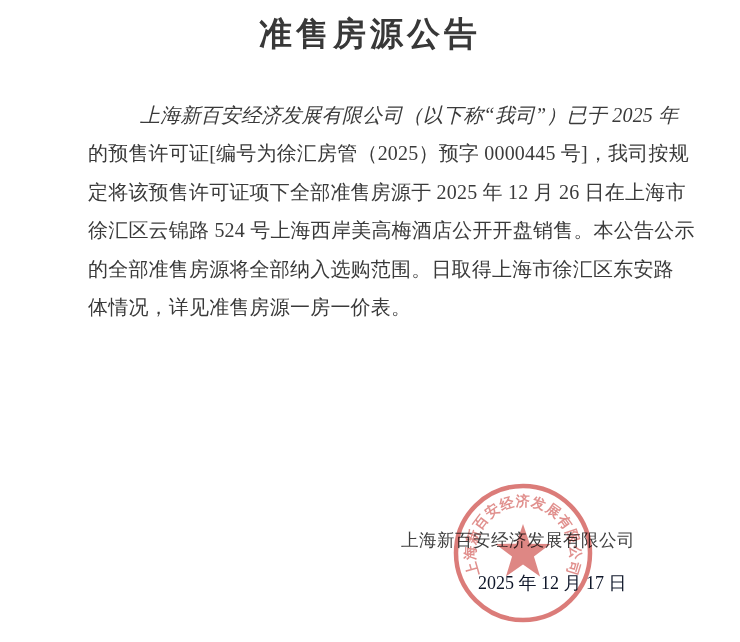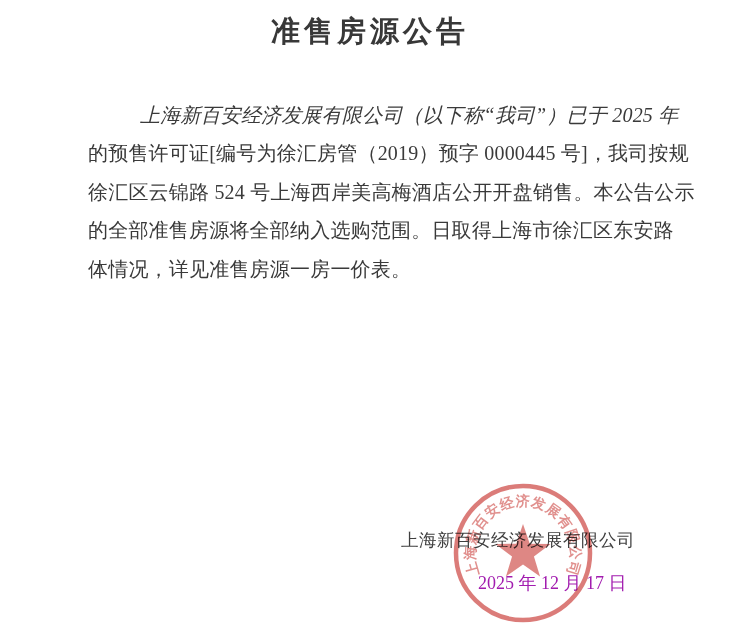--- a/index.html
+++ b/index.html
@@ -16,21 +16,21 @@
     font-family: "Liberation Serif", "DejaVu Serif", serif;
     color: var(--color-text, #3a3a3a);
   }
   .title {
     position: absolute;
     top: 12px;
     left: 0;
     width: 740px;
     margin: 0;
     text-align: center;
-    font-size: 29px;
+    font-size: 33px;
     font-weight: 600;
     letter-spacing: 4px;
     color: #383838;
   }
   .body-text {
     position: absolute;
     top: 96px;
     left: 88px;
     width: 564px;
     font-size: 20px;
@@ -58,21 +58,21 @@
     font-size: 17.5px;
     letter-spacing: 0.5px;
     color: #3f3f3f;
     white-space: nowrap;
   }
   .sig-date {
     position: absolute;
     top: 571px;
     left: 478px;
     font-size: 18px;
-    color: #a21caf;
+    color: #0f172a;
     white-space: nowrap;
   }
   .seal {
     position: absolute;
     left: 443px;
     top: 468px;
     mix-blend-mode: multiply;
     opacity: 0.88;
   }
   .seal-ring {
@@ -96,21 +96,22 @@
 </style>
 </head>
 <body>
 
 <div class="page">
 
   <h1 class="title">准售房源公告</h1>
 
   <div class="body-text">
     <div class="line first">上海新百安经济发展有限公司（以下称“我司”）已于 2025 年</div>
-    <div class="line">的预售许可证[编号为徐汇房管（2019）预字 0000445 号]，我司按规</div>
+    <div class="line">的预售许可证[编号为徐汇房管（2025）预字 0000445 号]，我司按规</div>
+    <div class="line">定将该预售许可证项下全部准售房源于 2025 年 12 月 26 日在上海市</div>
     <div class="line">徐汇区云锦路 524 号上海西岸美高梅酒店公开开盘销售。本公告公示</div>
     <div class="line">的全部准售房源将全部纳入选购范围。日取得上海市徐汇区东安路</div>
     <div class="line last">体情况，详见准售房源一房一价表。</div>
   </div>
 
   <div class="sig-company">上海新百安经济发展有限公司</div>
   <div class="sig-date">2025 年 12 月 17 日</div>
 
   <svg class="seal" width="160" height="170" viewBox="-80 -85 160 170" aria-hidden="true">
     <defs>

